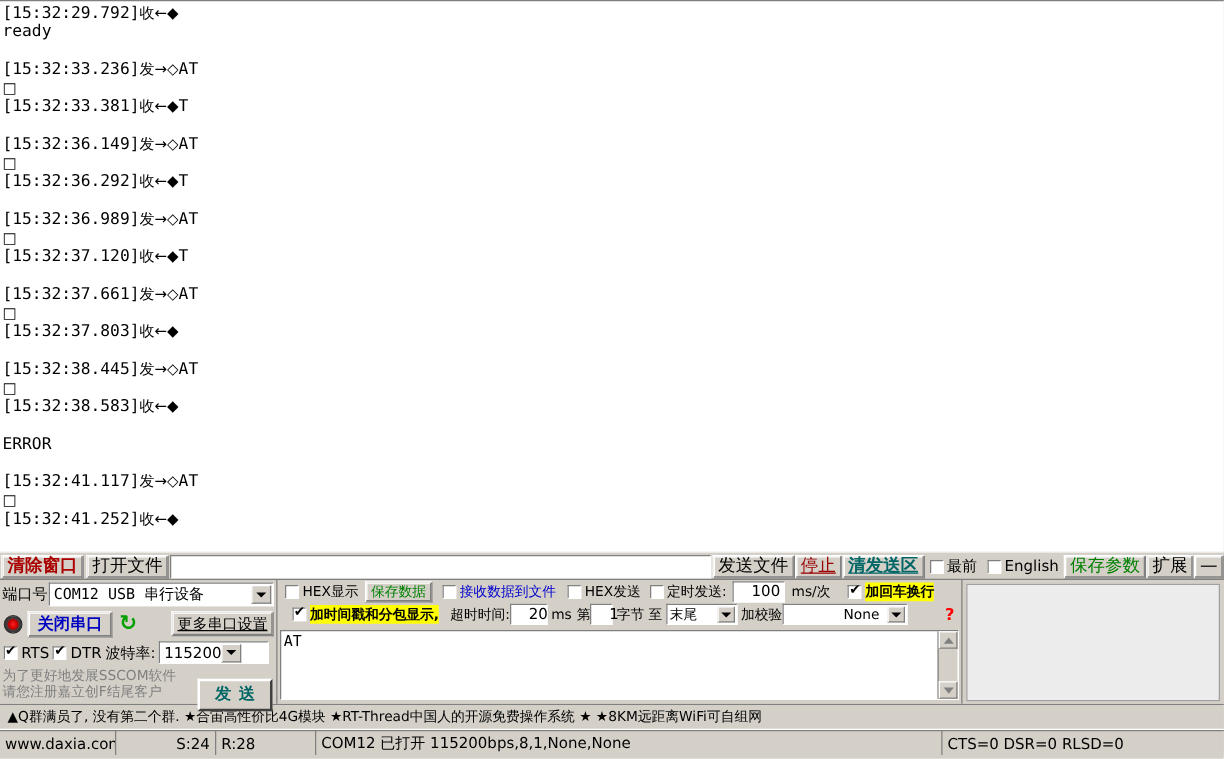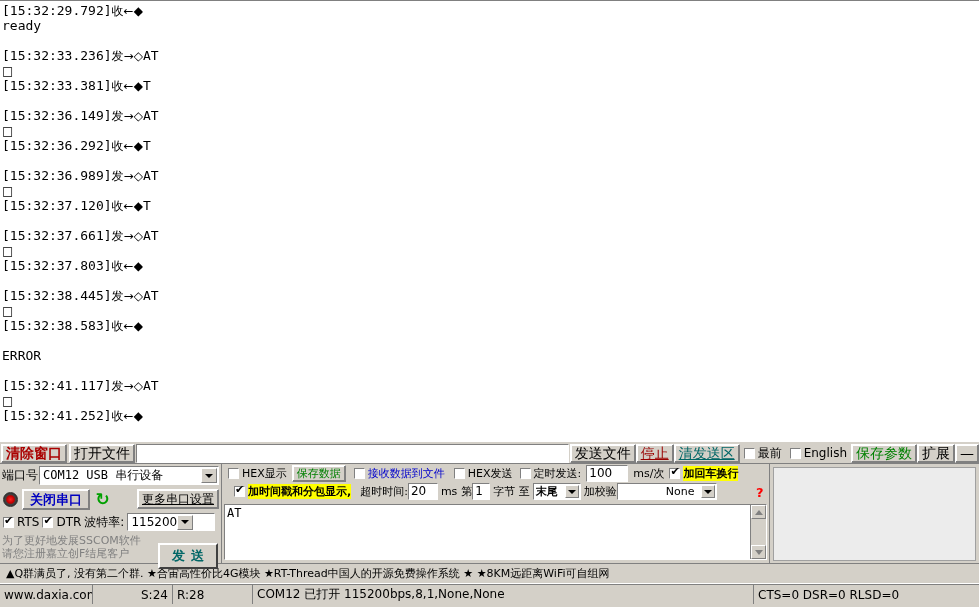--- a/index.html
+++ b/index.html
@@ -78,21 +78,21 @@
     line-height: 17px;
     padding: 0 4px;
     box-sizing: border-box;
     white-space: nowrap;
     cursor: default;
     color: #000;
     text-align: center;
   }
   .btn.red { color: #aa0000; font-weight: bold; }
   .btn.darkred { color: #990000; }
-  .btn.teal { color: #006666; font-weight: normal; }
+  .btn.teal { color: #006666; font-weight: bold; }
   .btn.green { color: #008000; }
   .btn.u { text-decoration: underline; }
   .sep { width: 2px; }
   .file-input {
     flex: 1;
     height: 19px;
     background: #ffffff;
     border: 1px solid;
     border-color: #808080 #ffffff #ffffff #808080;
     box-sizing: border-box;
@@ -315,21 +315,21 @@
   }
   .num-input {
     background: #ffffff;
     border: 1px solid;
     border-color: #808080 #ffffff #ffffff #808080;
     box-sizing: border-box;
     font-family: "DejaVu Sans", sans-serif;
     font-size: 12px;
     height: 17px;
     line-height: 15px;
-    padding-left: 2px;
+    padding-left: 14px;
   }
   .sel-small {
     background: #ffffff;
     border: 1px solid;
     border-color: #808080 #ffffff #ffffff #808080;
     box-sizing: border-box;
     height: 17px;
     display: inline-flex;
     align-items: center;
     font-size: 11px;
@@ -540,38 +540,38 @@
         <span class="mini-chk" style="margin-left:4px;">
           <span class="chk"></span>
           <span>HEX发送</span>
         </span>
         <span class="mini-chk" style="margin-left:2px;">
           <span class="chk"></span>
           <span>定时发送:</span>
         </span>
         <span class="num-input" style="width:42px;">100</span>
         <span style="margin-left:5px;">ms/次</span>
-        <span class="mini-chk" style="margin-left:5px;">
+        <span class="mini-chk" style="margin-left:14px;">
           <span class="chk checked"></span>
           <span class="hl">加回车换行</span>
         </span>
       </div>
 
       <div class="opt-row" style="margin-top:2px;">
         <span class="mini-chk" style="margin-left:12px;">
           <span class="chk checked"></span>
           <span class="hl">加时间戳和分包显示,</span>
         </span>
         <span style="margin-left:4px;">超时时间:</span>
         <span class="num-input" style="width:30px;">20</span>
         <span style="margin-left:3px;">ms</span>
         <span style="margin-left:4px;">第</span>
         <span class="num-input" style="width:18px;">1</span>
         <span style="margin-left:3px;">字节 至</span>
-        <span class="sel-small" style="width:48px;margin-left:3px;font-weight:bold;">
+        <span class="sel-small" style="width:57px;margin-left:3px;">
           <span style="flex:1">末尾</span>
           <span class="combo-arrow">
               <span class="arrow-dn"></span>
             </span>
         </span>
         <span style="margin-left:3px;">加校验</span>
         <span class="sel-small" style="width:100px;padding-left:48px;">
           <span style="flex:1">None</span>
           <span class="combo-arrow">
               <span class="arrow-dn"></span>

